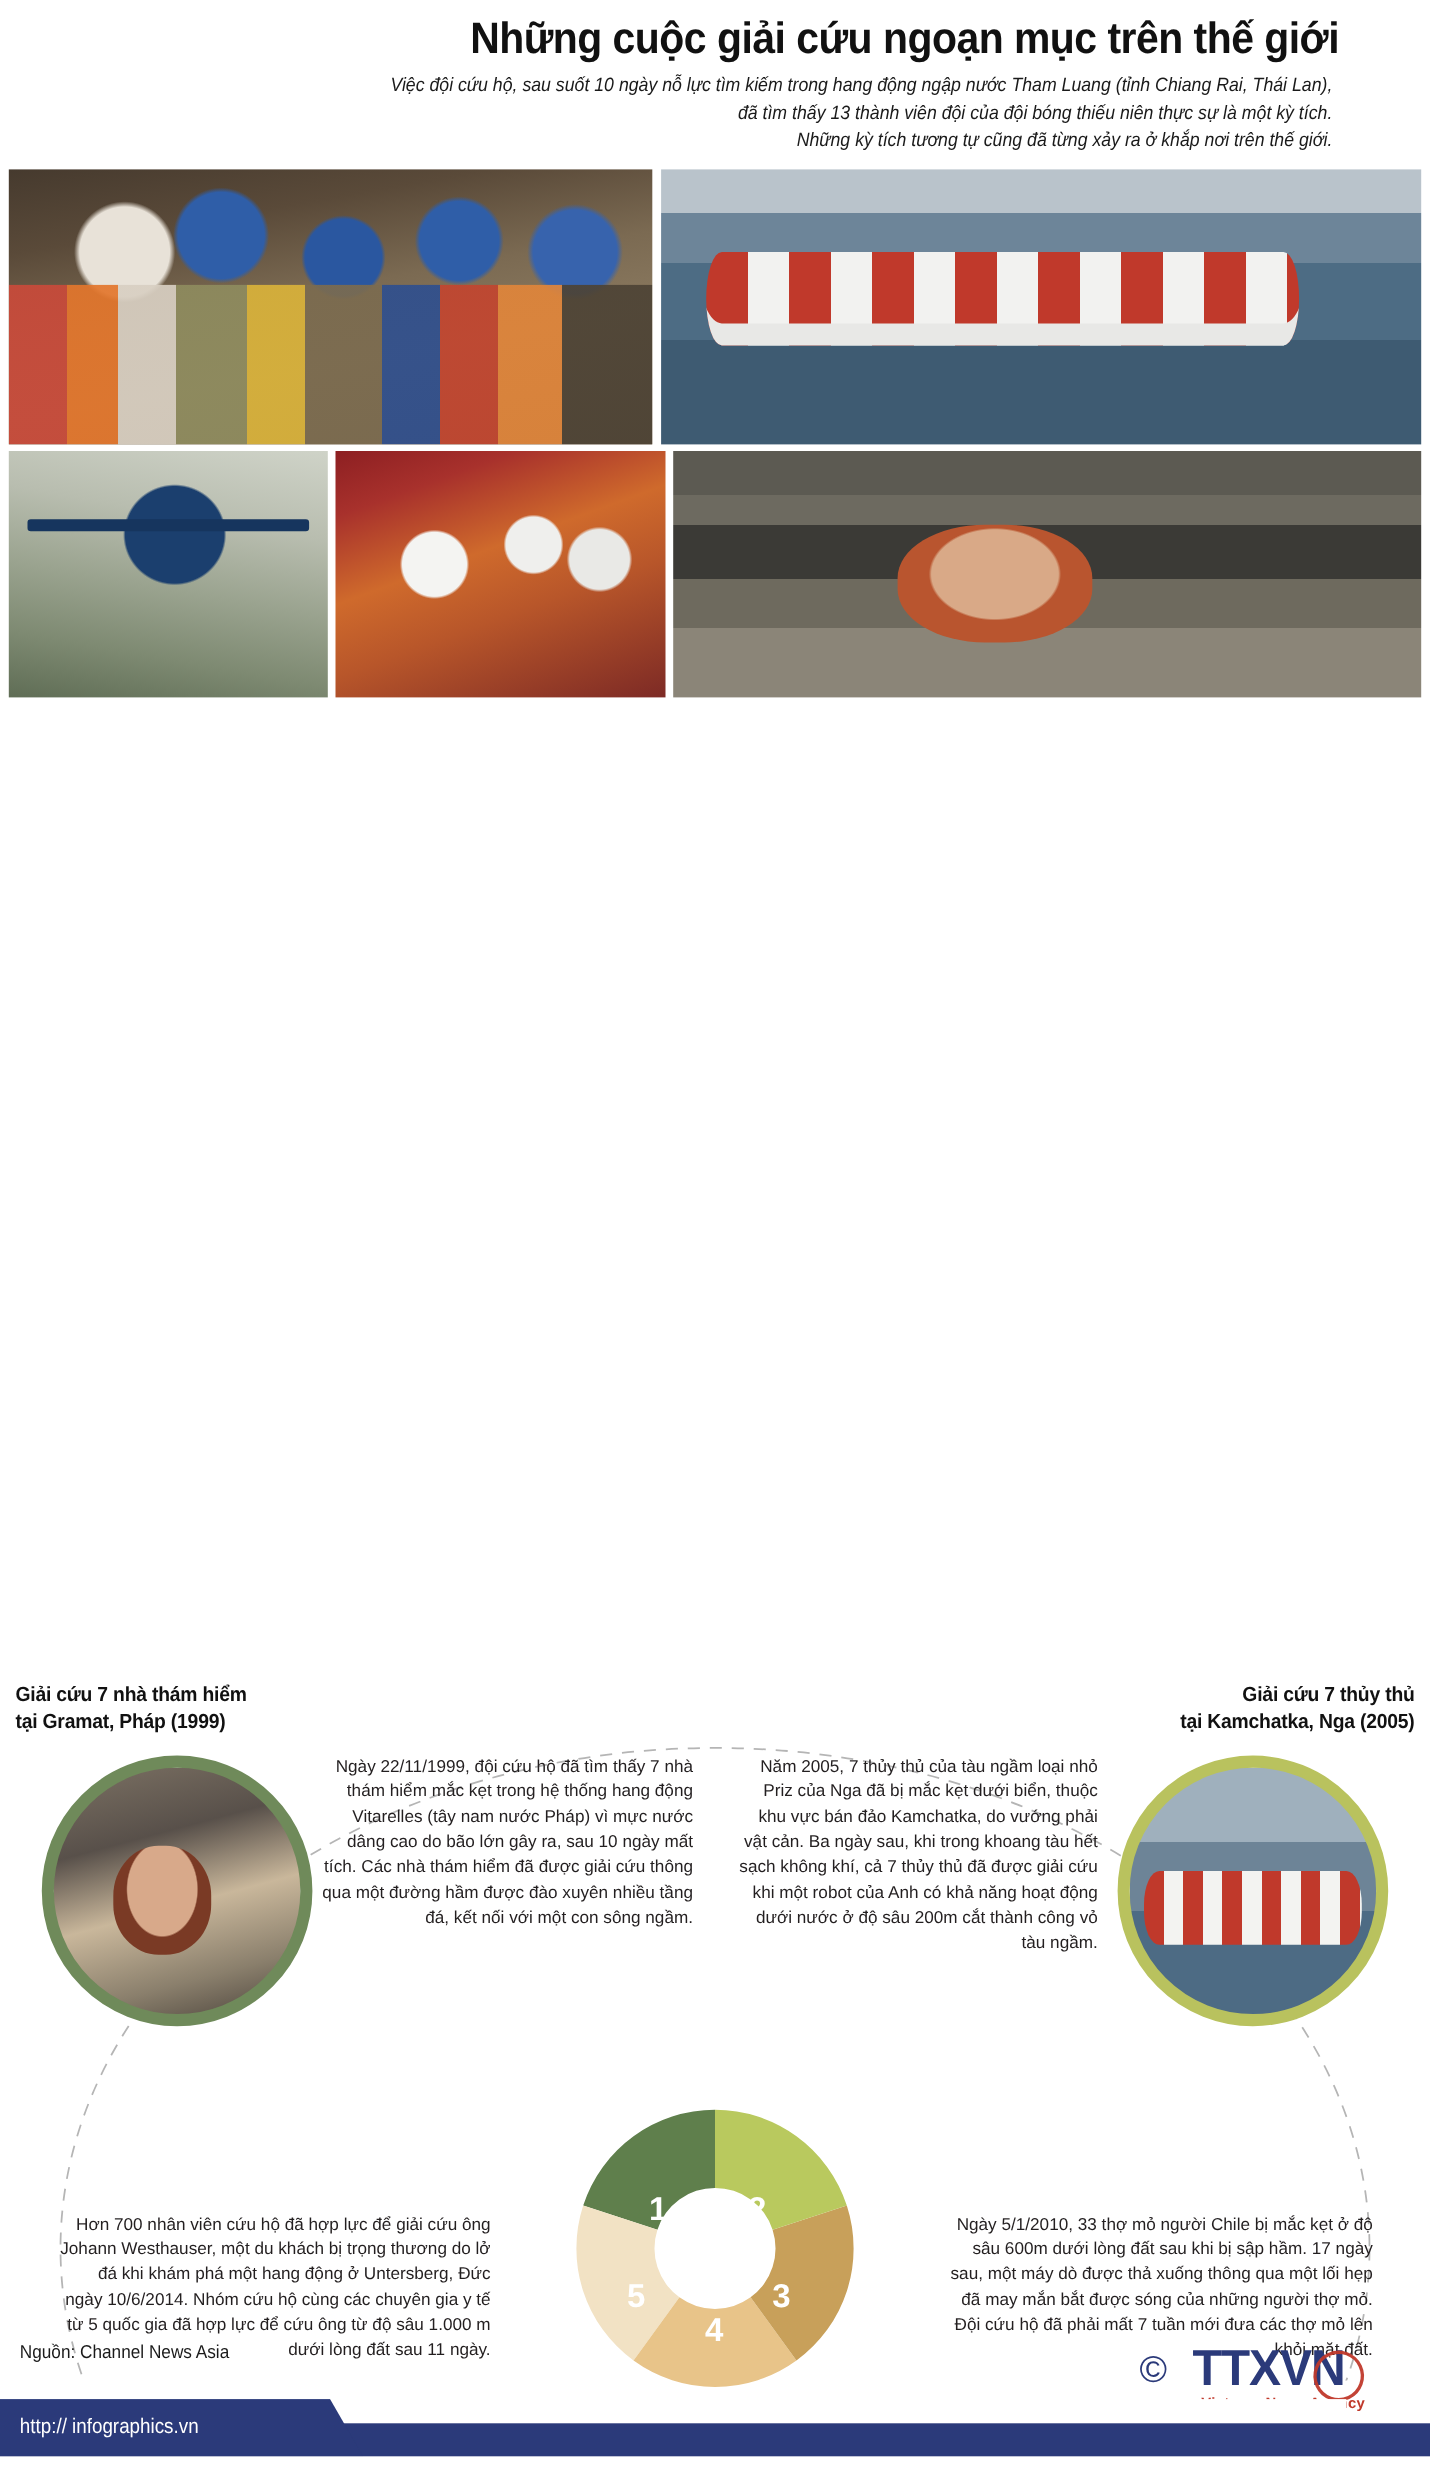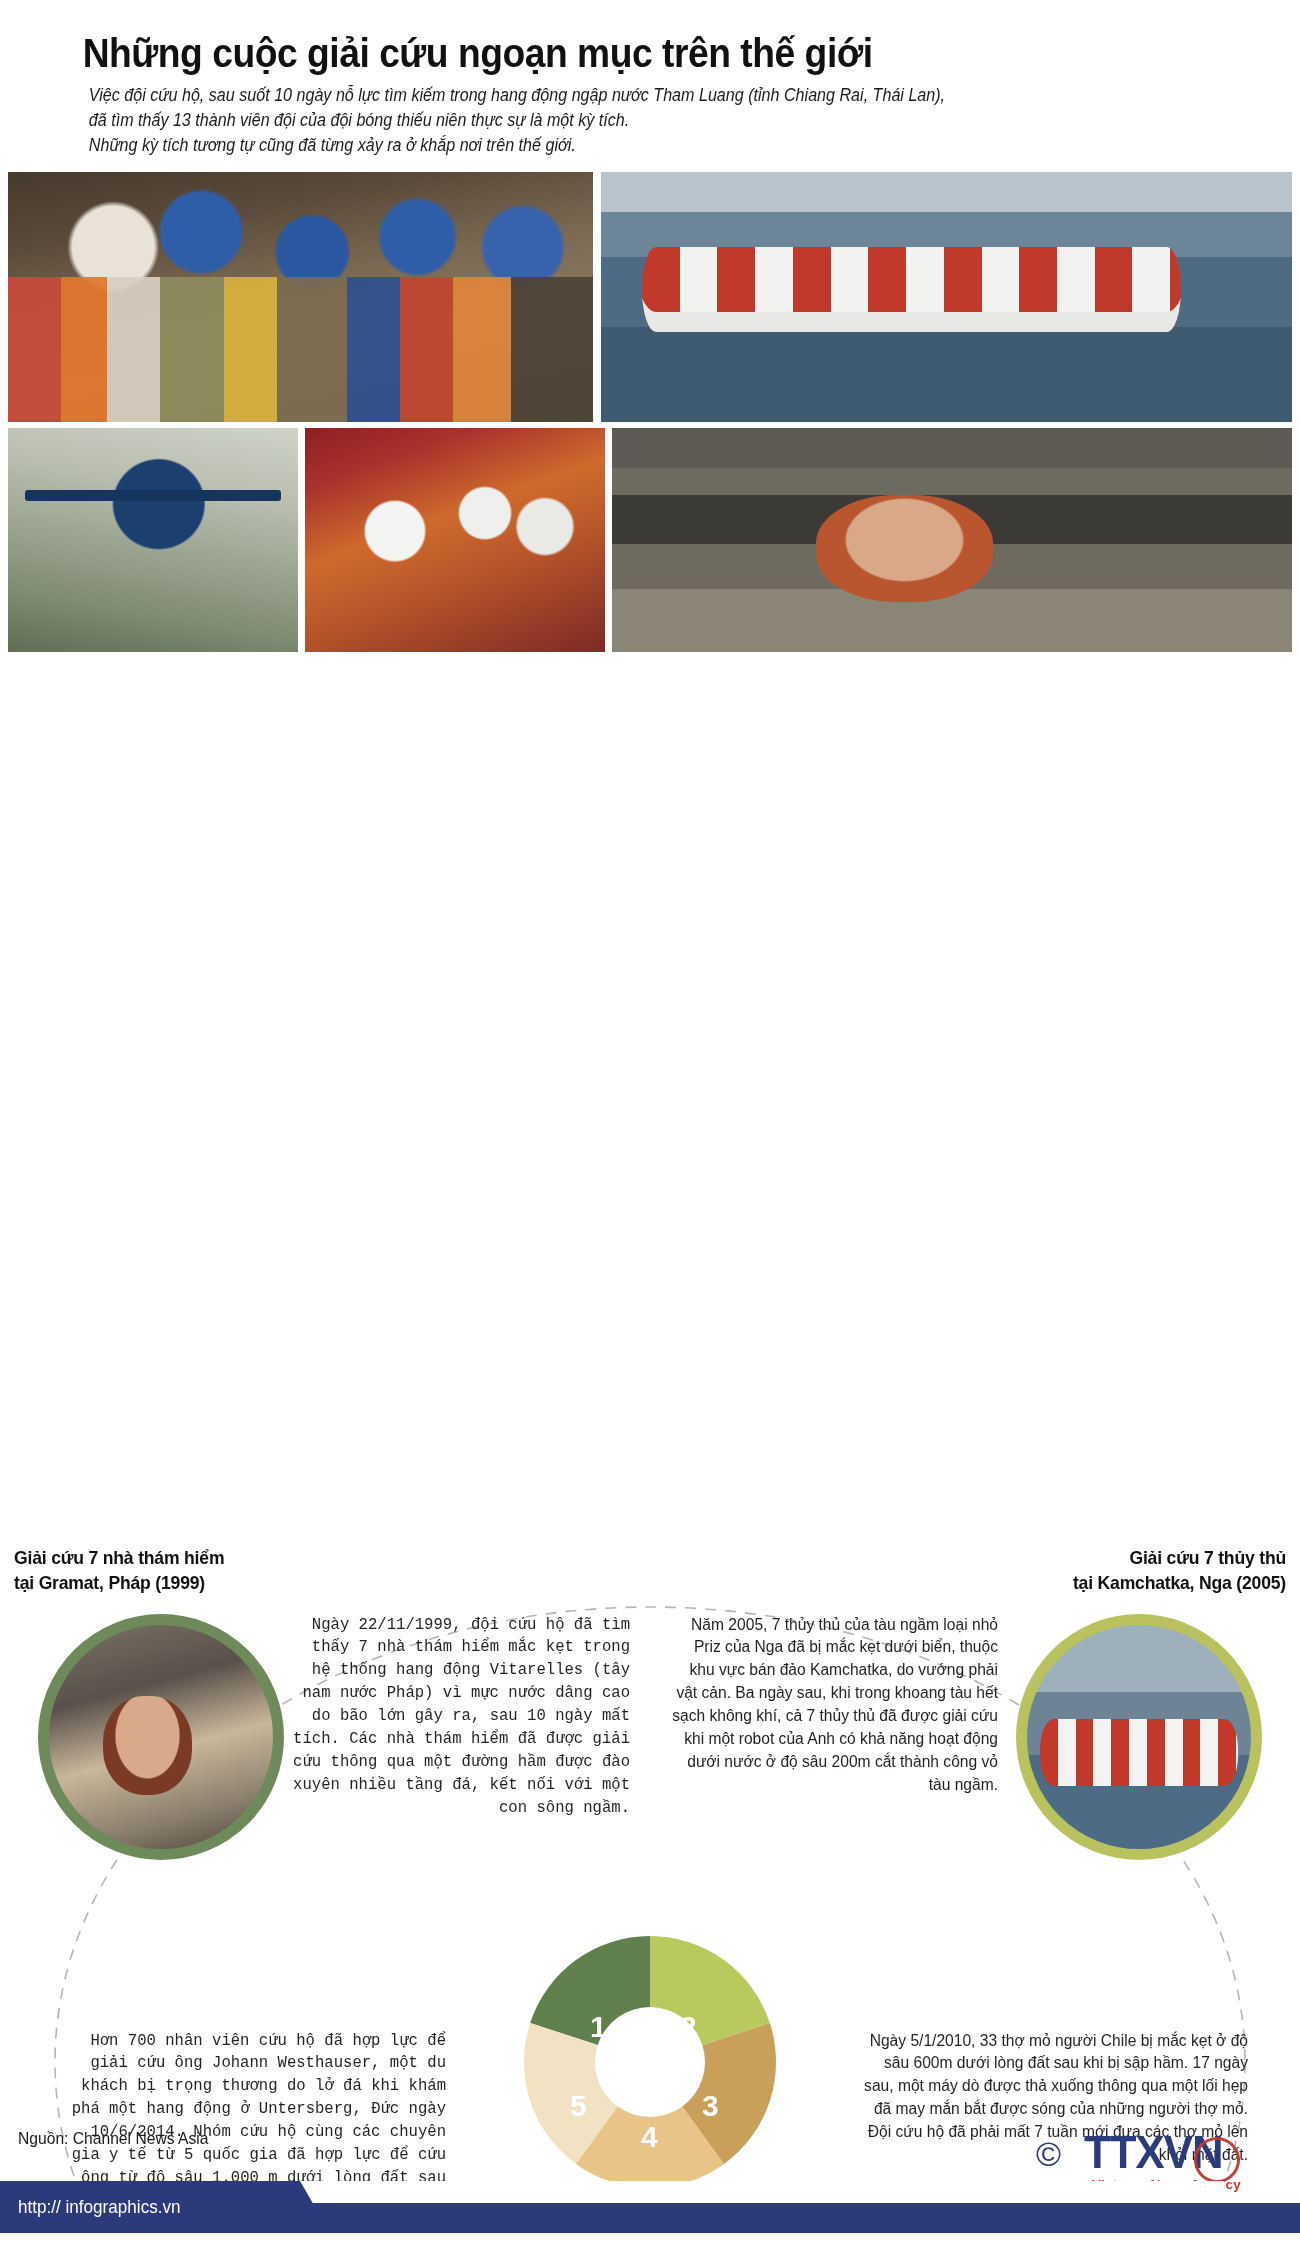--- a/index.html
+++ b/index.html
@@ -5,21 +5,21 @@
   * { box-sizing: border-box; margin: 0; padding: 0; }
   body {
     width: 1300px; height: 2249px;
     background: #ffffff;
     font-family: "Liberation Sans", sans-serif;
     position: relative;
     overflow: hidden;
   }
 
   
-  .header { padding: 32px 40px 8px; text-align: left; }
+  .header { padding: 14px 40px 8px; text-align: right; }
   .title {
     font-size: 40px; font-weight: bold; color: #111;
     letter-spacing: -0.5px; line-height: 1.05;
     font-family: "Liberation Sans Narrow", "Liberation Sans", sans-serif;
     transform: scaleX(0.93); transform-origin: center;
   }
   .subtitle {
     margin-top: 9px; font-size: 17.5px; font-style: italic;
     color: #1a1a1a; line-height: 1.42;
     transform: scaleX(0.92); transform-origin: center;
@@ -109,21 +109,21 @@
     font-family: "Liberation Sans Narrow","Liberation Sans", sans-serif;
     transform: scaleX(0.95); 
   }
   .head.left  { text-align: left;  transform-origin: left center; }
   .head.right { text-align: right; transform-origin: right center; }
 
   
   .para {
     position: absolute; font-size: 15.6px; line-height: 1.47; color: #231f20;
   }
-  .para.r { text-align: right; font-family: Liberation Mono, monospace; }
+  .para.r { text-align: right; }
   .para.l { text-align: right; }
 
   
   .circ { position: absolute; border-radius: 50%; overflow: hidden; }
 
   #circ-gramat   { left: 38px;  top: 962px;  width: 246px; height: 246px;
        border: 11px solid #6f8a5a;
        background: linear-gradient(165deg,#7d7264 0%, #58504a 30%, #c9b79b 55%, #8a7f6c 80%, #4c443c 100%); }
   #circ-gramat::after{ content:""; position:absolute; left:24%; top:32%; width:40%; height:44%;
        background: radial-gradient(ellipse at 50% 40%, #d8a98a 0 50%, #7a3a25 52% 100%); border-radius:46%; }

